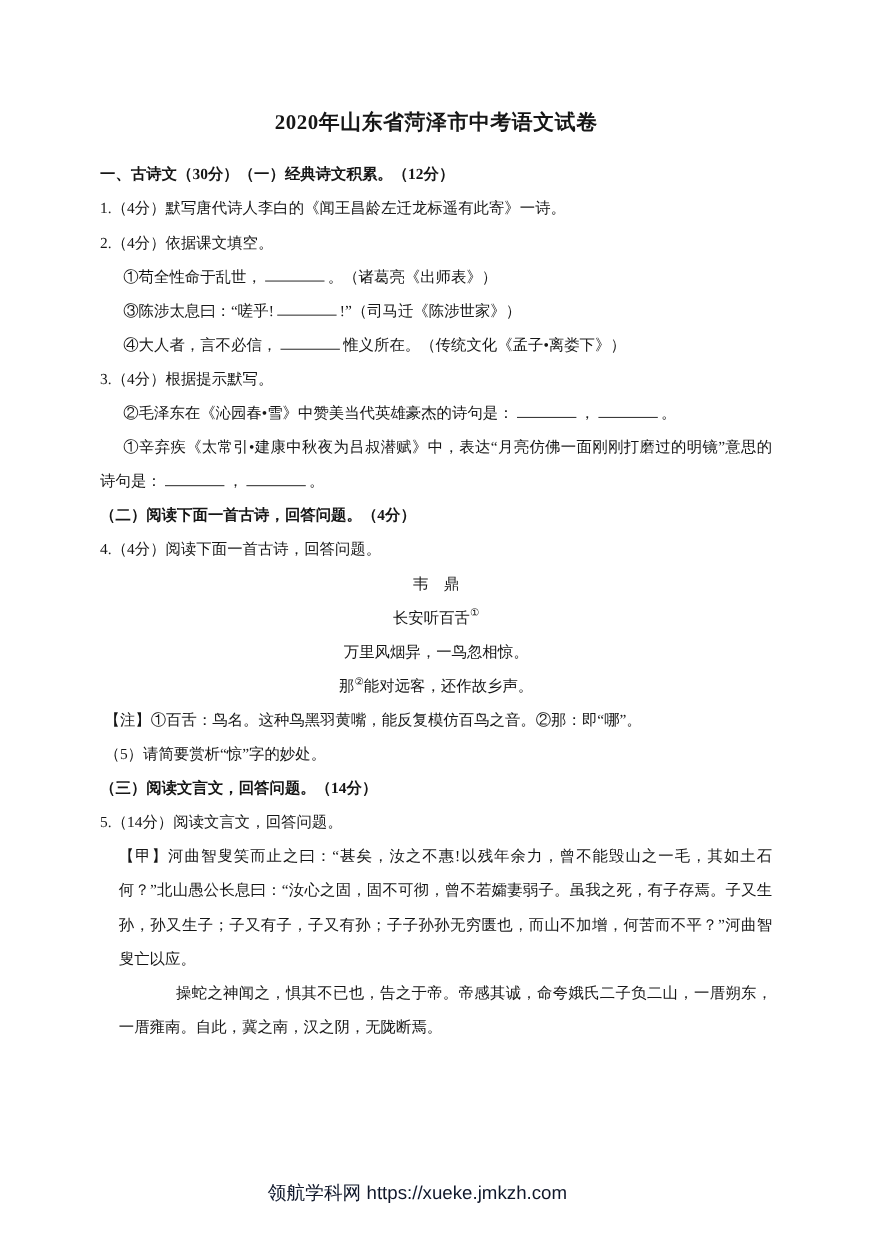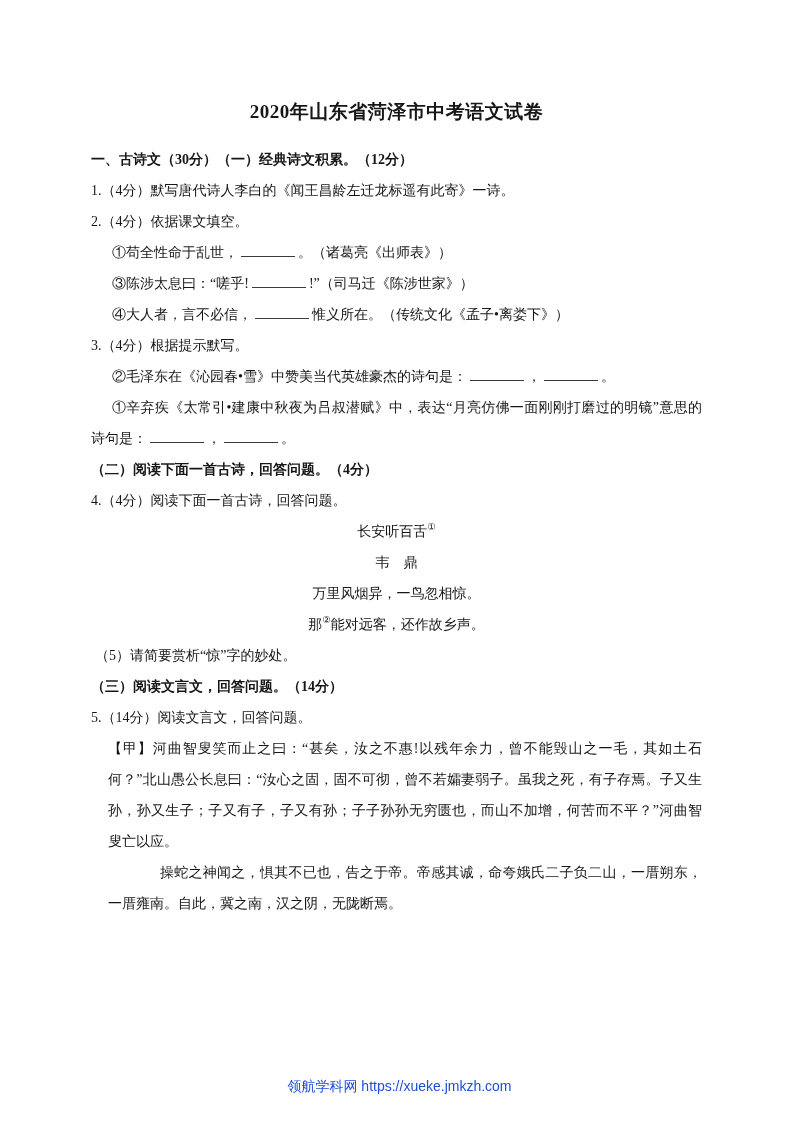--- a/index.html
+++ b/index.html
@@ -71,23 +71,22 @@
     font-size: 9.5px;
     line-height: 0;
   }
   .footer {
     position: absolute;
     bottom: 26px;
     left: 0;
     width: 100%;
     text-align: center;
     font-family: "Liberation Sans", "DejaVu Sans", sans-serif;
-    font-size: 14px;
-    color: #1d4ed8;
-    padding-left: 20px;
+    font-size: 17px;
+    color: #0f172a;
   }
 </style>
 </head>
 <body>
 
 <div class="page">
   <div class="content">
 
     <div class="title">2020年山东省菏泽市中考语文试卷</div>
 
@@ -100,25 +99,26 @@
     <div class="line sub">③陈涉太息曰：“嗟乎!<span class="blank"></span>!”（司马迁《陈涉世家》）</div>
     <div class="line sub">④大人者，言不必信，<span class="blank"></span>惟义所在。（传统文化《孟子•离娄下》）</div>
 
     <div class="line">3.（4分）根据提示默写。</div>
     <div class="line sub-hang">②毛泽东在《沁园春•雪》中赞美当代英雄豪杰的诗句是：<span class="blank"></span>，<span class="blank"></span>。</div>
     <div class="line sub-hang">①辛弃疾《太常引•建康中秋夜为吕叔潜赋》中，表达“月亮仿佛一面刚刚打磨过的明镜”意思的诗句是：<span class="blank"></span>，<span class="blank"></span>。</div>
 
     <div class="line heading">（二）阅读下面一首古诗，回答问题。（4分）</div>
 
     <div class="line">4.（4分）阅读下面一首古诗，回答问题。</div>
+    <div class="line center">韦　鼎</div>
     <div class="line center">长安听百舌<sup>①</sup></div>
-    <div class="line center">韦　鼎</div>
     <div class="line center">万里风烟异，一鸟忽相惊。</div>
     <div class="line center">那<sup>②</sup>能对远客，还作故乡声。</div>
 
+    <div class="line qnote">【注】①百舌：鸟名。这种鸟黑羽黄嘴，能反复模仿百鸟之音。②那：即“哪”。</div>
     <div class="line qnote">（5）请简要赏析“惊”字的妙处。</div>
 
     <div class="line heading">（三）阅读文言文，回答问题。（14分）</div>
 
     <div class="line">5.（14分）阅读文言文，回答问题。</div>
     <div class="line passage">【甲】河曲智叟笑而止之曰：“甚矣，汝之不惠!以残年余力，曾不能毁山之一毛，其如土石何？”北山愚公长息曰：“汝心之固，固不可彻，曾不若孀妻弱子。虽我之死，有子存焉。子又生孙，孙又生子；子又有子，子又有孙；子子孙孙无穷匮也，而山不加增，何苦而不平？”河曲智叟亡以应。</div>
     <div class="line passage-indent">操蛇之神闻之，惧其不已也，告之于帝。帝感其诚，命夸娥氏二子负二山，一厝朔东，一厝雍南。自此，冀之南，汉之阴，无陇断焉。</div>
 
   </div>
 

